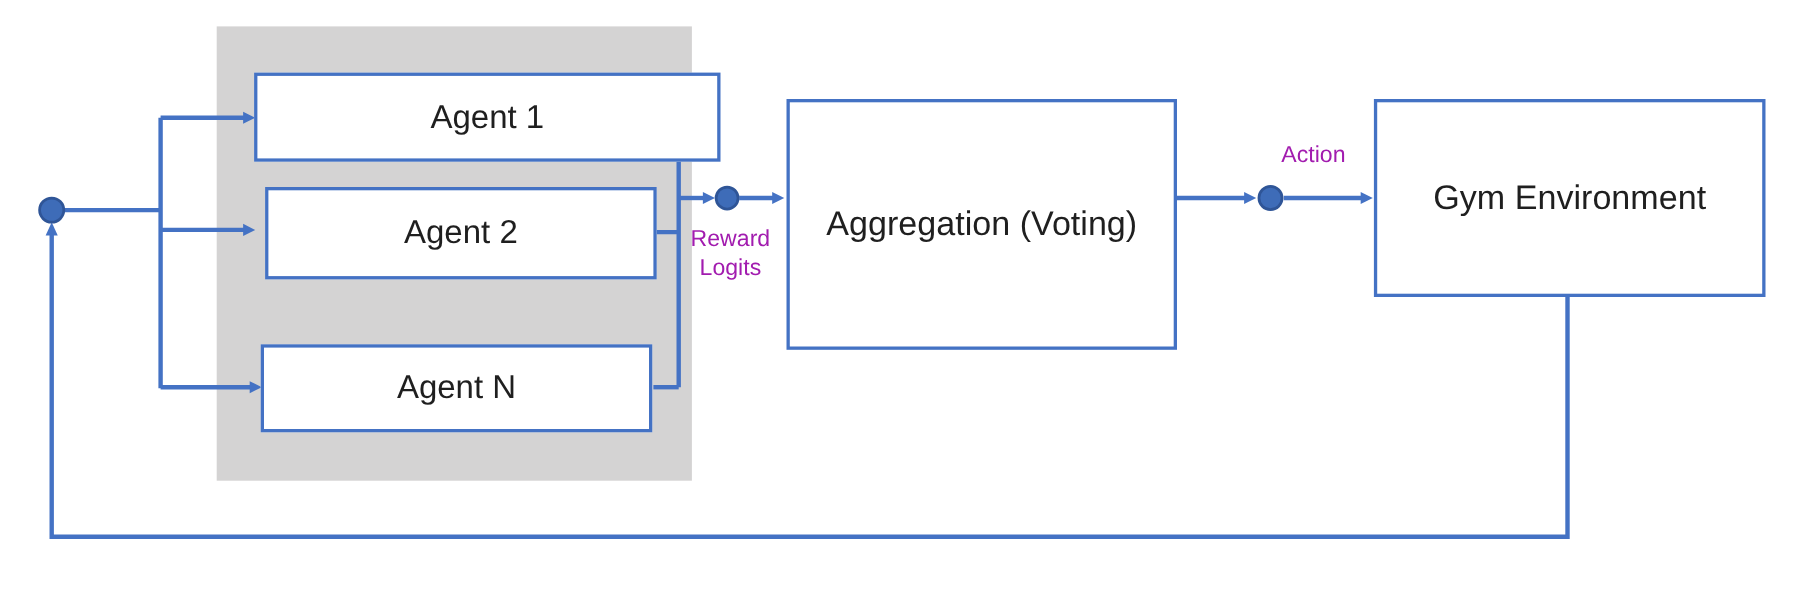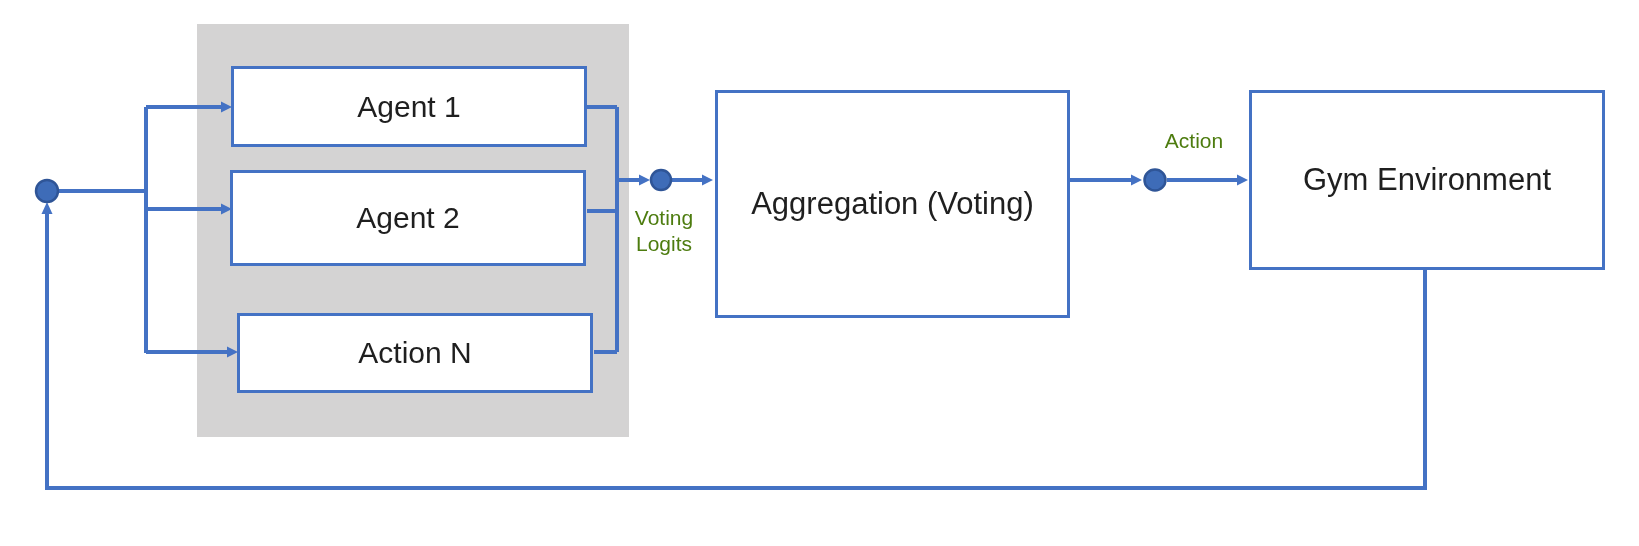--- a/index.html
+++ b/index.html
@@ -27,28 +27,28 @@
   .node{
     position:absolute;
     background:var(--box-bg);
     border:3px solid var(--line);
     display:flex;align-items:center;justify-content:center;
     color:var(--text);
     font-size:30px;
     box-sizing:border-box;
     white-space:nowrap;
   }
-  .agent-1{left:231px;top:66px;width:356px;height:81px;}
-  .agent-2{left:230px;top:170px;width:356px;height:96px;}
+  .agent-1{left:231px;top:66px;width:424px;height:81px;}
+  .agent-2{left:241px;top:170px;width:356px;height:84px;}
   .agent-n{left:237px;top:313px;width:356px;height:80px;}
   .aggregation{left:715px;top:90px;width:355px;height:228px;font-size:31px;}
   .gym{left:1249px;top:90px;width:356px;height:180px;font-size:31px;}
   .edge-label{
     position:absolute;
-    color:#4d7c0f;
+    color:#a21caf;
     font-size:21px;
     line-height:26px;
     text-align:center;
   }
   .action-logits{left:614px;top:205px;width:100px;}
   .action{left:1144px;top:128px;width:100px;}
   .obs-reward{left:597px;top:495px;width:300px;}
   svg .ln{stroke:var(--line);stroke-width:4;fill:none;}
   svg .ah{fill:var(--line);stroke:none;}
   svg .jdot{fill:var(--dot);stroke:var(--dot-border);stroke-width:2.5;}
@@ -101,27 +101,27 @@
     <circle class="jdot" cx="1155" cy="180" r="10.5"></circle>
   </svg>
 
   <div class="node agent-1">
     <span>Agent 1</span>
   </div>
   <div class="node agent-2">
     <span>Agent 2</span>
   </div>
   <div class="node agent-n">
-    <span>Action N</span>
+    <span>Agent N</span>
   </div>
 
   <div class="node aggregation">
     <span>Aggregation (Voting)</span>
   </div>
 
   <div class="node gym">
     <span>Gym Environment</span>
   </div>
 
-  <div class="edge-label action-logits">Voting Logits</div>
+  <div class="edge-label action-logits">Reward Logits</div>
   <div class="edge-label action">Action</div>
 
 </div>
 
 </body></html>

